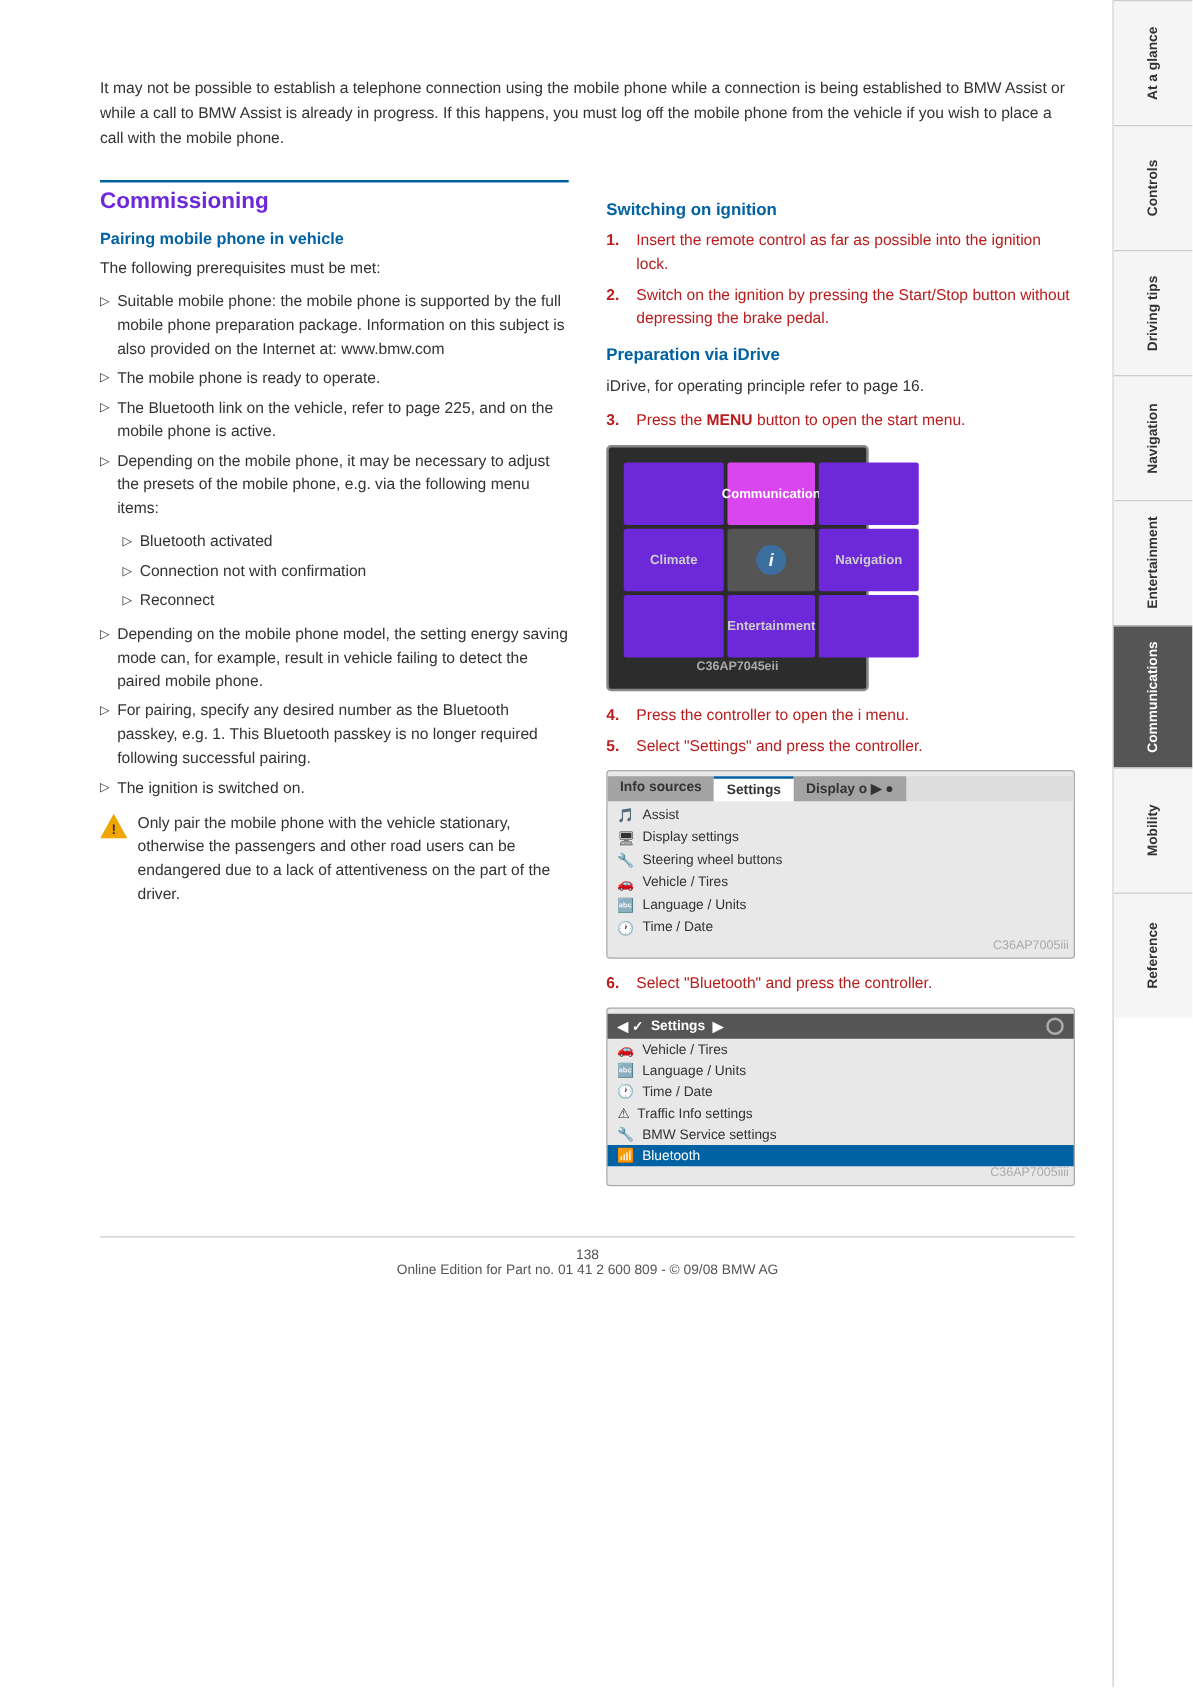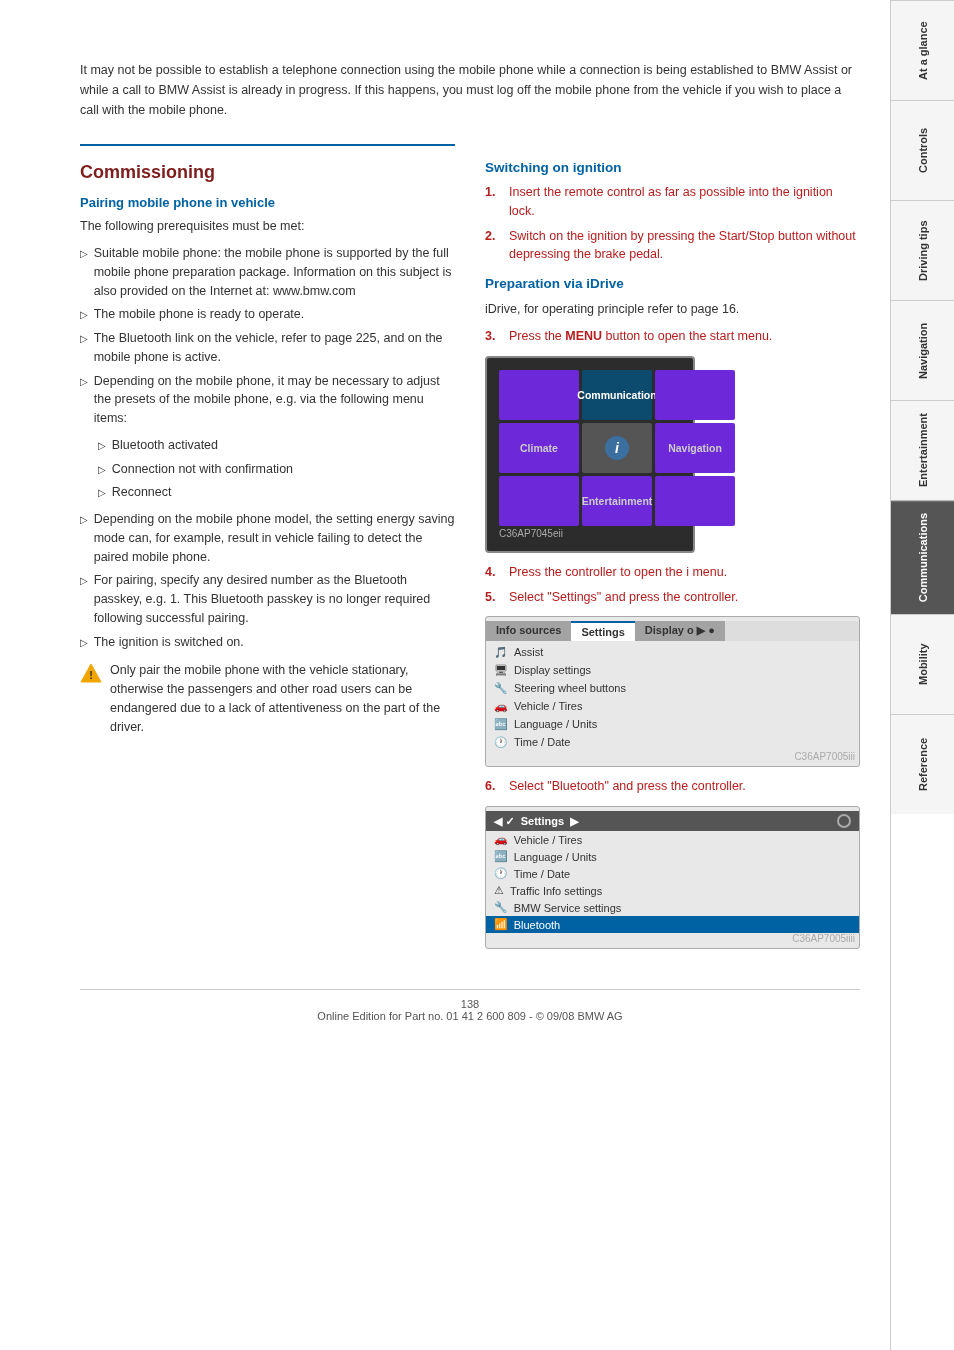--- a/index.html
+++ b/index.html
@@ -79,24 +79,24 @@
       font-size: 13.5px;
       font-weight: bold;
       color: #0062a3;
       margin-bottom: 8px;
       margin-top: 16px;
     }
 
     .commissioning-title {
       font-size: 18px;
       font-weight: bold;
-      color: #7f1d1d;
+      color: #6d28d9;
       margin-bottom: 12px;
       border-top: 2px solid #0062a3;
-      padding-top: 16px;
+      padding-top: 4px;
     }
 
     .subsection-title {
       font-size: 13px;
       font-weight: bold;
       color: #0062a3;
       margin-bottom: 6px;
     }
 
     
@@ -294,21 +294,21 @@
       font-size: 10.5px;
       font-weight: bold;
       display: flex;
       align-items: center;
       justify-content: center;
       border-radius: 2px;
       text-align: center;
     }
 
     .menu-cell.active {
-      background: #0c4a6e;
+      background: #d946ef;
       color: #fff;
     }
 
     .menu-cell.center-cell {
       background: #555;
       position: relative;
     }
 
     .center-i {
       width: 24px;
@@ -320,22 +320,23 @@
       justify-content: center;
       color: #fff;
       font-style: italic;
       font-weight: bold;
       font-size: 14px;
     }
 
     .screen-label {
       font-size: 10px;
       color: #aaa;
-      text-align: left;
+      text-align: center;
       margin-top: 2px;
+      font-weight: bold;
     }
   </style>
 </head>
 <body>
 
 <div class="main-content">
 
   <p class="intro-text">It may not be possible to establish a telephone connection using the mobile phone while a connection is being established to BMW Assist or while a call to BMW Assist is already in progress. If this happens, you must log off the mobile phone from the vehicle if you wish to place a call with the mobile phone.</p>
 
   <div class="content-columns">

